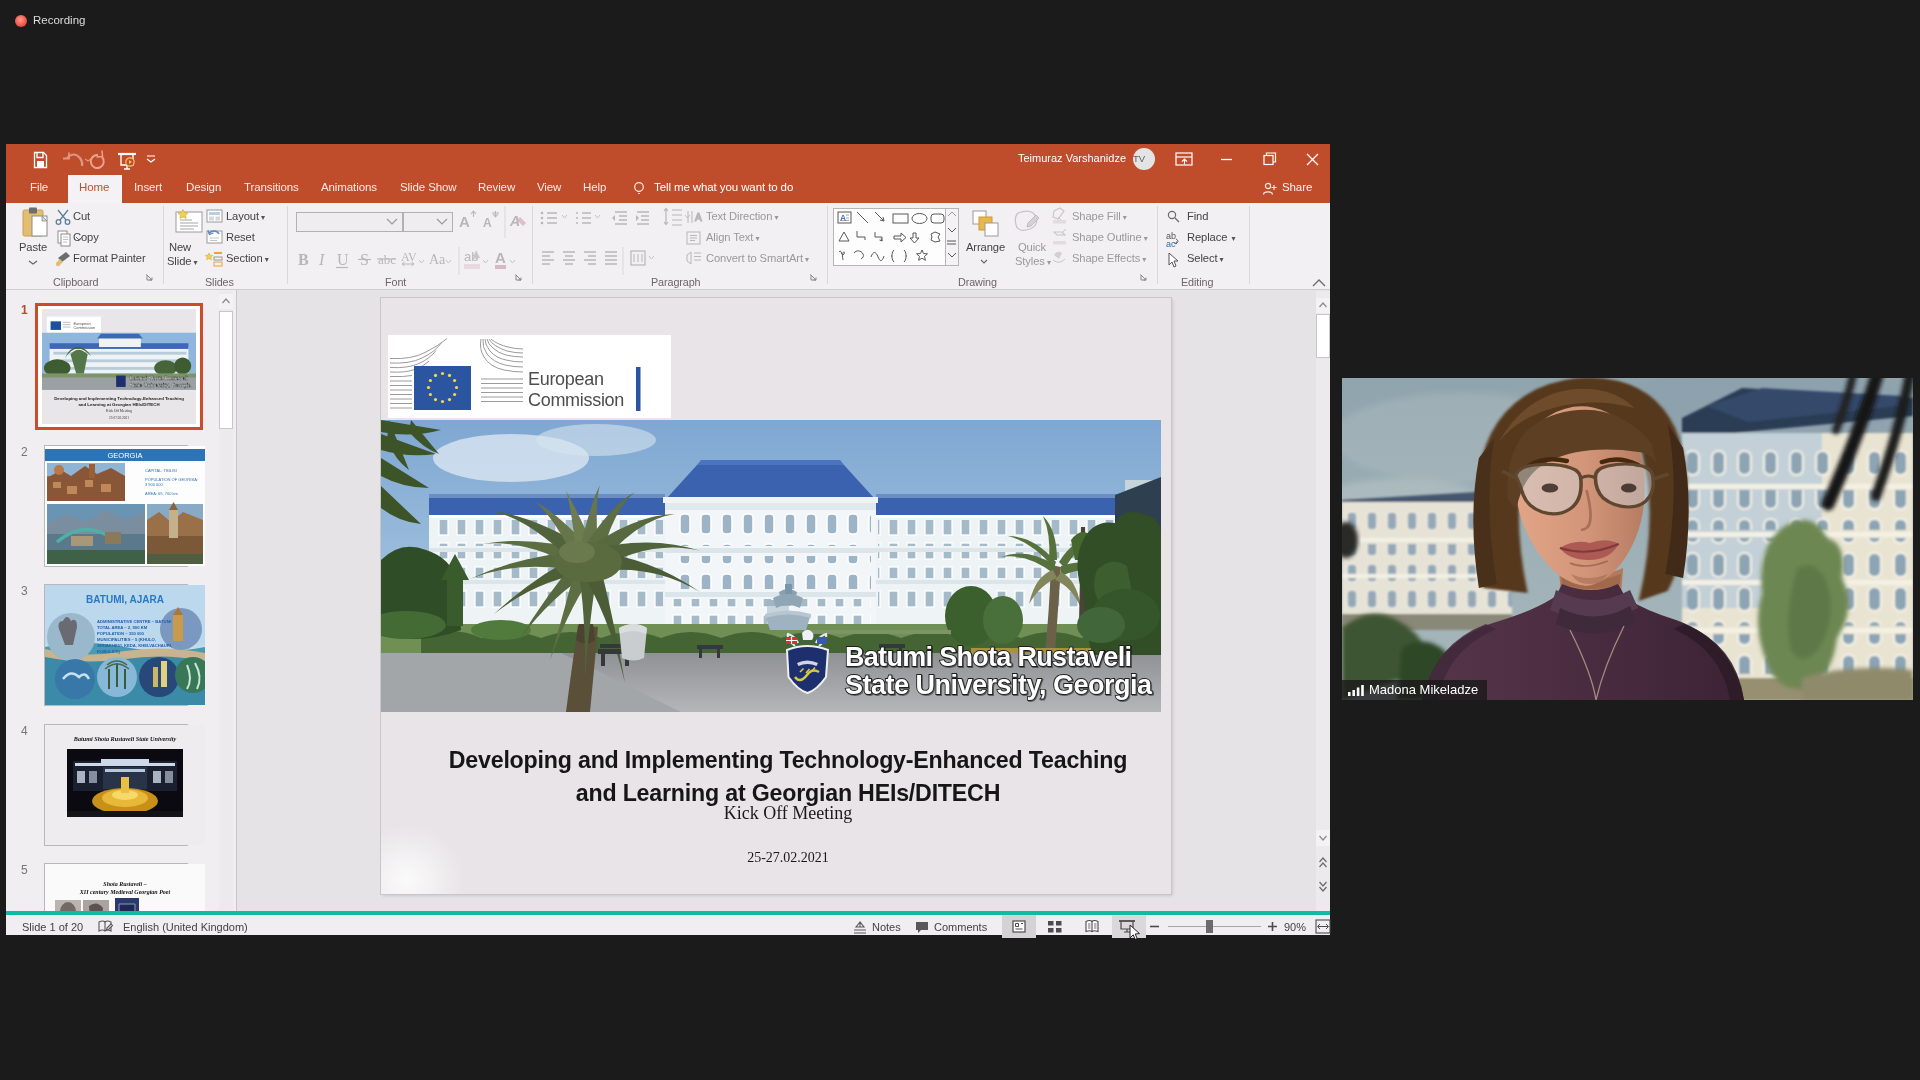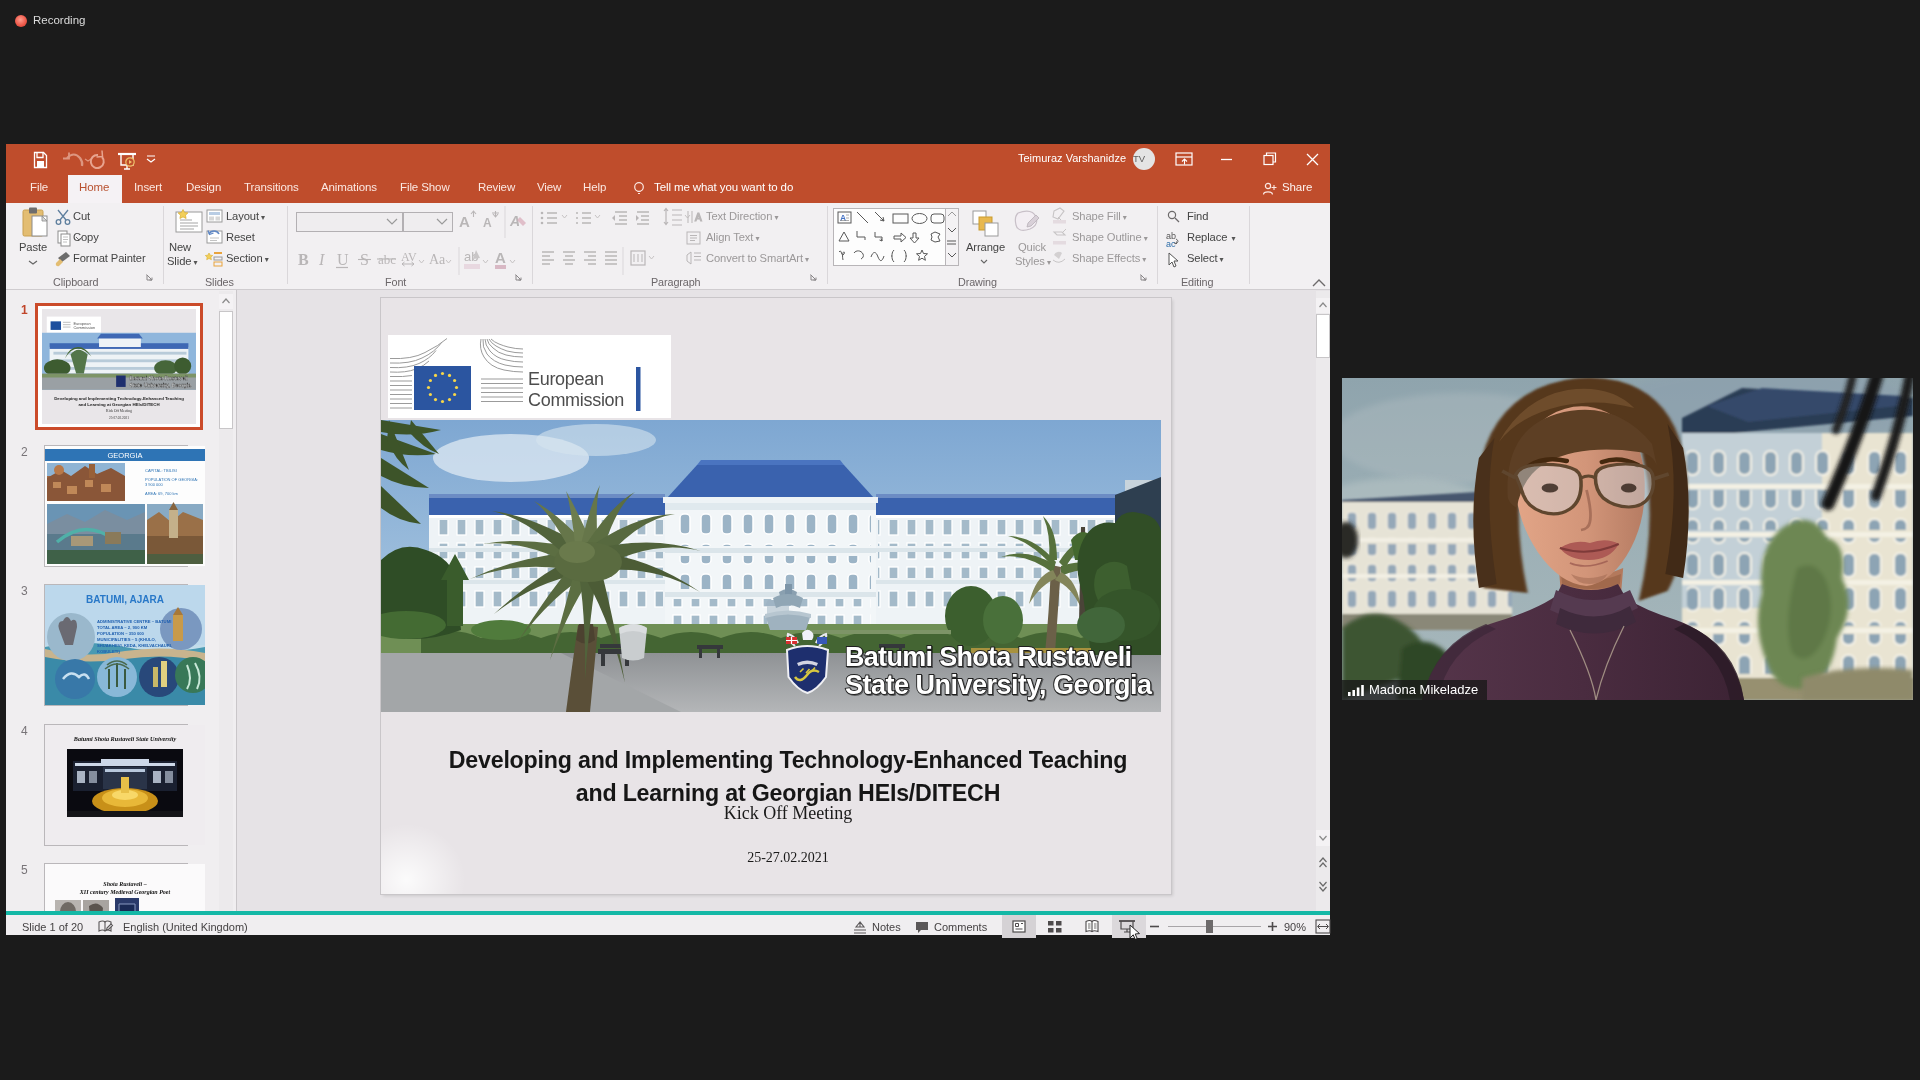--- a/index.html
+++ b/index.html
@@ -93,21 +93,21 @@
     </svg>
   </div>
   <div class="abs" id="menubar">
     <div class="menu-item" style="left:24px">File</div>
     <div class="abs" style="left:62px;top:0;width:54px;height:28px;background:#f5f2f5"></div>
     <div class="menu-item" style="left:73px;color:#b8512f">Home</div>
     <div class="menu-item" style="left:128px">Insert</div>
     <div class="menu-item" style="left:180px">Design</div>
     <div class="menu-item" style="left:238px">Transitions</div>
     <div class="menu-item" style="left:315px">Animations</div>
-    <div class="menu-item" style="left:394px">File Show</div>
+    <div class="menu-item" style="left:394px">Slide Show</div>
     <div class="menu-item" style="left:472px">Review</div>
     <div class="menu-item" style="left:531px">View</div>
     <div class="menu-item" style="left:577px">Help</div>
     <svg class="abs" style="left:625px;top:5px" width="16" height="18" viewBox="0 0 16 18">
       <g stroke="#fbe8e2" fill="none" stroke-width="1.2">
         <circle cx="8" cy="7" r="4.3"></circle>
         <path d="M6.5 11.5 h3 M7 13.5 h2" stroke-width="1.1"></path>
       </g>
     </svg>
     <div class="menu-item" style="left:648px;color:#ffffff">Tell me what you want to do</div>

